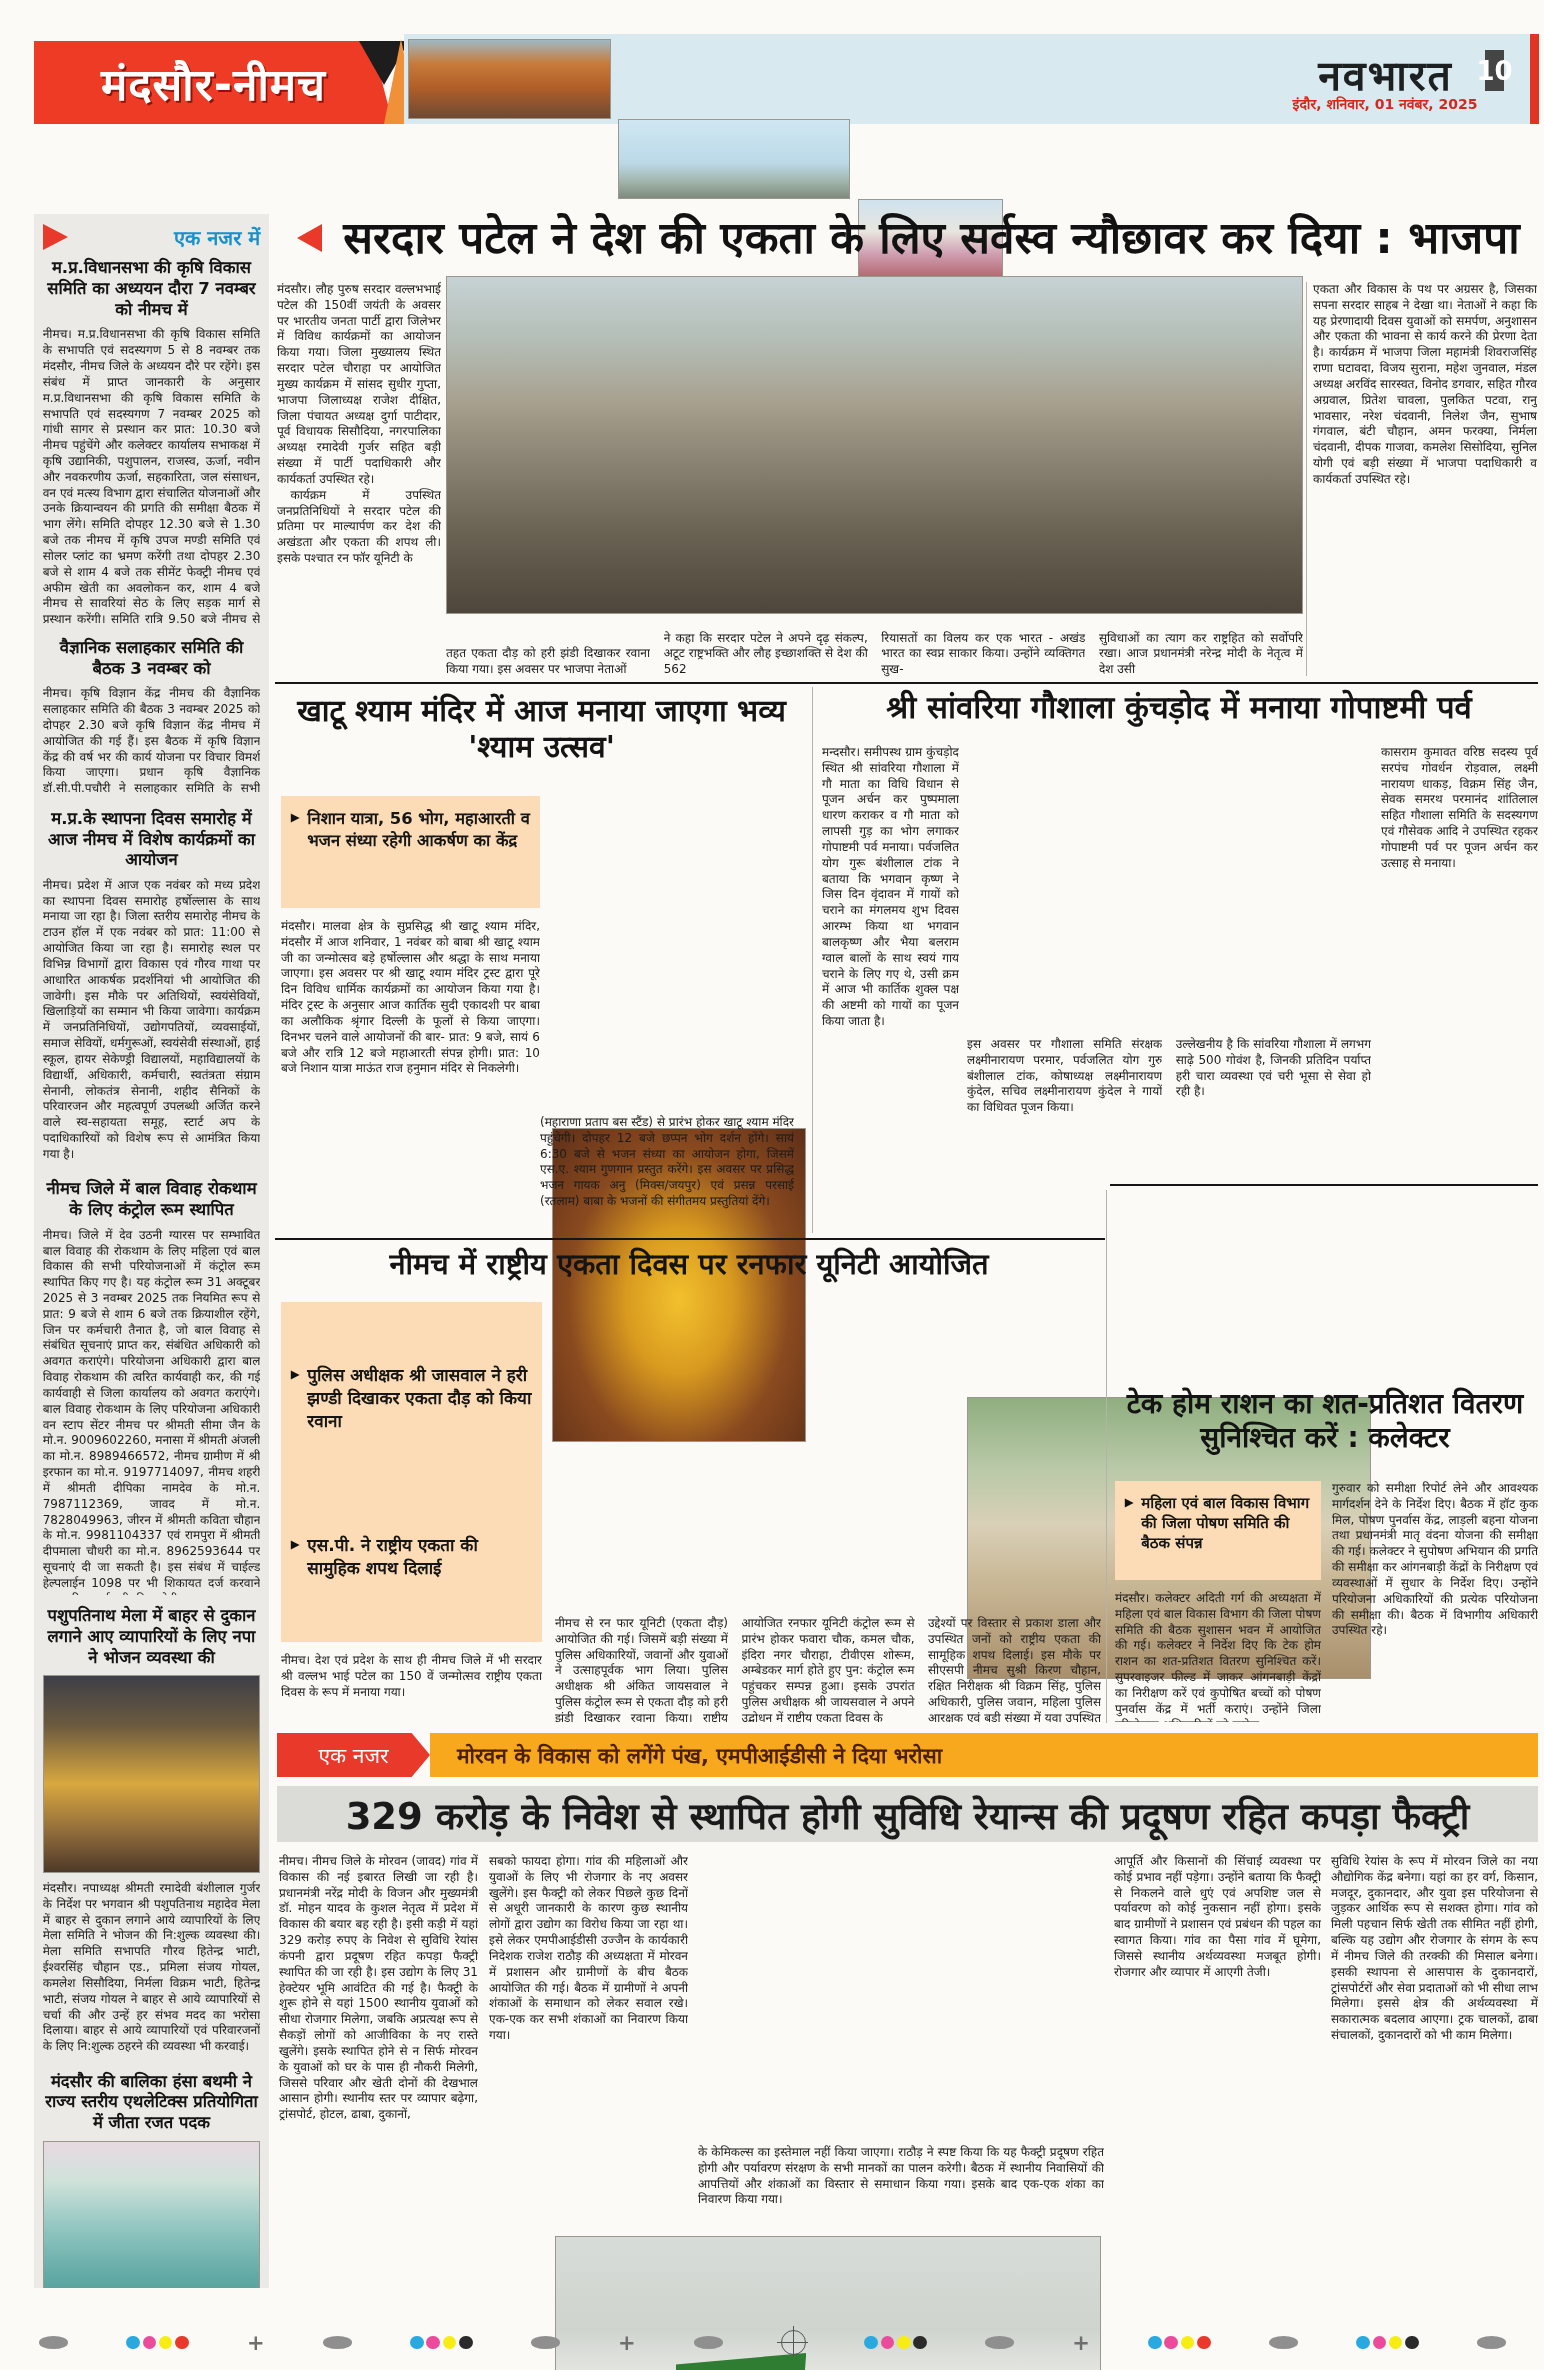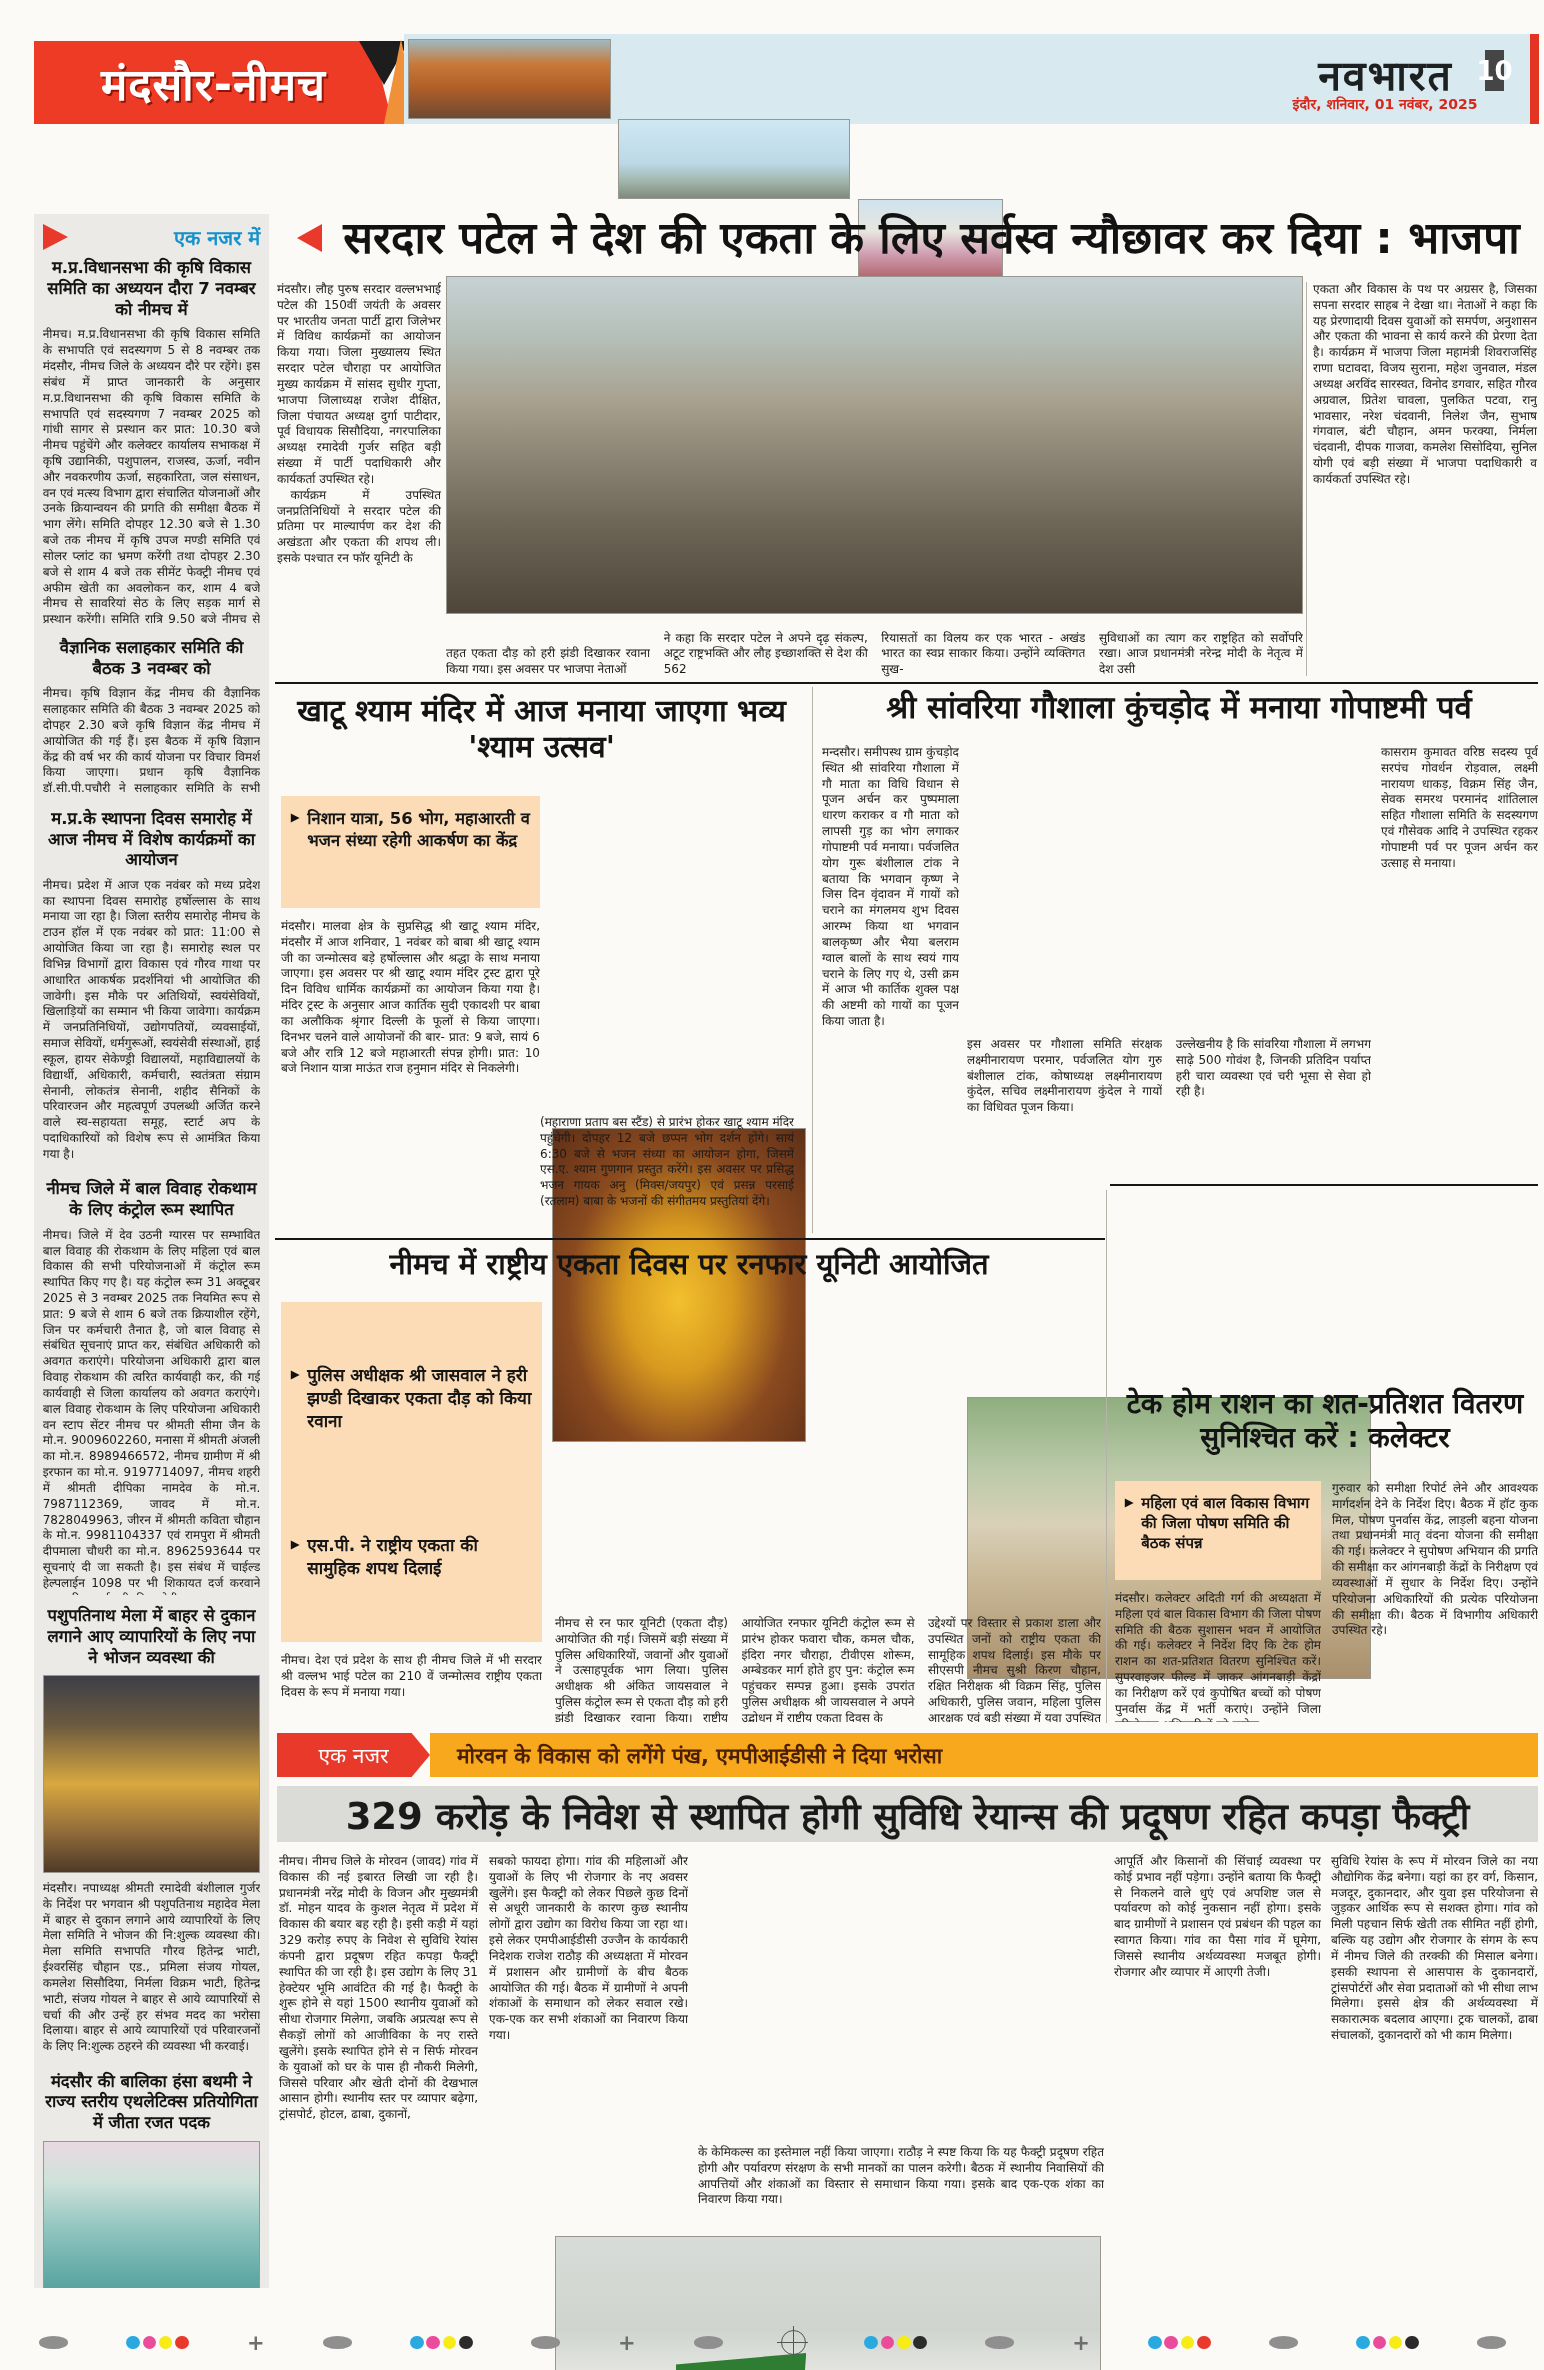--- a/index.html
+++ b/index.html
@@ -183,21 +183,21 @@
       <span>पुलिस अधीक्षक श्री जासवाल ने हरी झण्डी दिखाकर एकता दौड़ को किया रवाना</span>
     </div>
     <div class="bullet-item" style="font-size:17px;">
       <span class="marker">▶</span>
       <span>एस.पी. ने राष्ट्रीय एकता की सामुहिक शपथ दिलाई</span>
     </div>
   </div>
   <div class="abs photo ph-run" style="left:555px;top:1302px;width:546px;height:307px;">
     <div class="ph-flag"></div>
   </div>
-  <div class="abs btxt" style="left:281px;top:1653px;width:261px;height:70px;">नीमच। देश एवं प्रदेश के साथ ही नीमच जिले में भी सरदार श्री वल्लभ भाई पटेल का 210 वें जन्मोत्सव राष्ट्रीय एकता दिवस के रूप में मनाया गया।</div>
+  <div class="abs btxt" style="left:281px;top:1653px;width:261px;height:70px;">नीमच। देश एवं प्रदेश के साथ ही नीमच जिले में भी सरदार श्री वल्लभ भाई पटेल का 150 वें जन्मोत्सव राष्ट्रीय एकता दिवस के रूप में मनाया गया।</div>
   <div class="abs" style="left:555px;top:1616px;width:546px;height:106px;display:flex;gap:13.5px;">
     <div class="btxt" style="flex:1;">नीमच से रन फार यूनिटी (एकता दौड़) आयोजित की गई। जिसमें बड़ी संख्या में पुलिस अधिकारियों, जवानों और युवाओं ने उत्साहपूर्वक भाग लिया। पुलिस अधीक्षक श्री अंकित जायसवाल ने पुलिस कंट्रोल रूम से एकता दौड़ को हरी झंडी दिखाकर रवाना किया। राष्ट्रीय एकता दिवस पर</div>
     <div class="btxt" style="flex:1;">आयोजित रनफार यूनिटी कंट्रोल रूम से प्रारंभ होकर फवारा चौक, कमल चौक, इंदिरा नगर चौराहा, टीवीएस शोरूम, अम्बेडकर मार्ग होते हुए पुन: कंट्रोल रूम पहुंचकर सम्पन्न हुआ। इसके उपरांत पुलिस अधीक्षक श्री जायसवाल ने अपने उद्बोधन में राष्ट्रीय एकता दिवस के</div>
     <div class="btxt" style="flex:1;">उद्देश्यों पर विस्तार से प्रकाश डाला और उपस्थित जनों को राष्ट्रीय एकता की सामूहिक शपथ दिलाई। इस मौके पर सीएसपी नीमच सुश्री किरण चौहान, रक्षित निरीक्षक श्री विक्रम सिंह, पुलिस अधिकारी, पुलिस जवान, महिला पुलिस आरक्षक एवं बड़ी संख्या में युवा उपस्थित रहे।</div>
   </div>
 
   <div class="abs rule-v" style="left:1106px;top:1190px;height:533px;"></div>
 
   <div class="abs hl-mid" style="left:1112px;top:1387px;width:426px;font-size:28px;">टेक होम राशन का शत-प्रतिशत वितरण सुनिश्चित करें : कलेक्टर</div>
   <div class="abs peach" style="left:1115px;top:1481px;width:206px;height:99px;">

